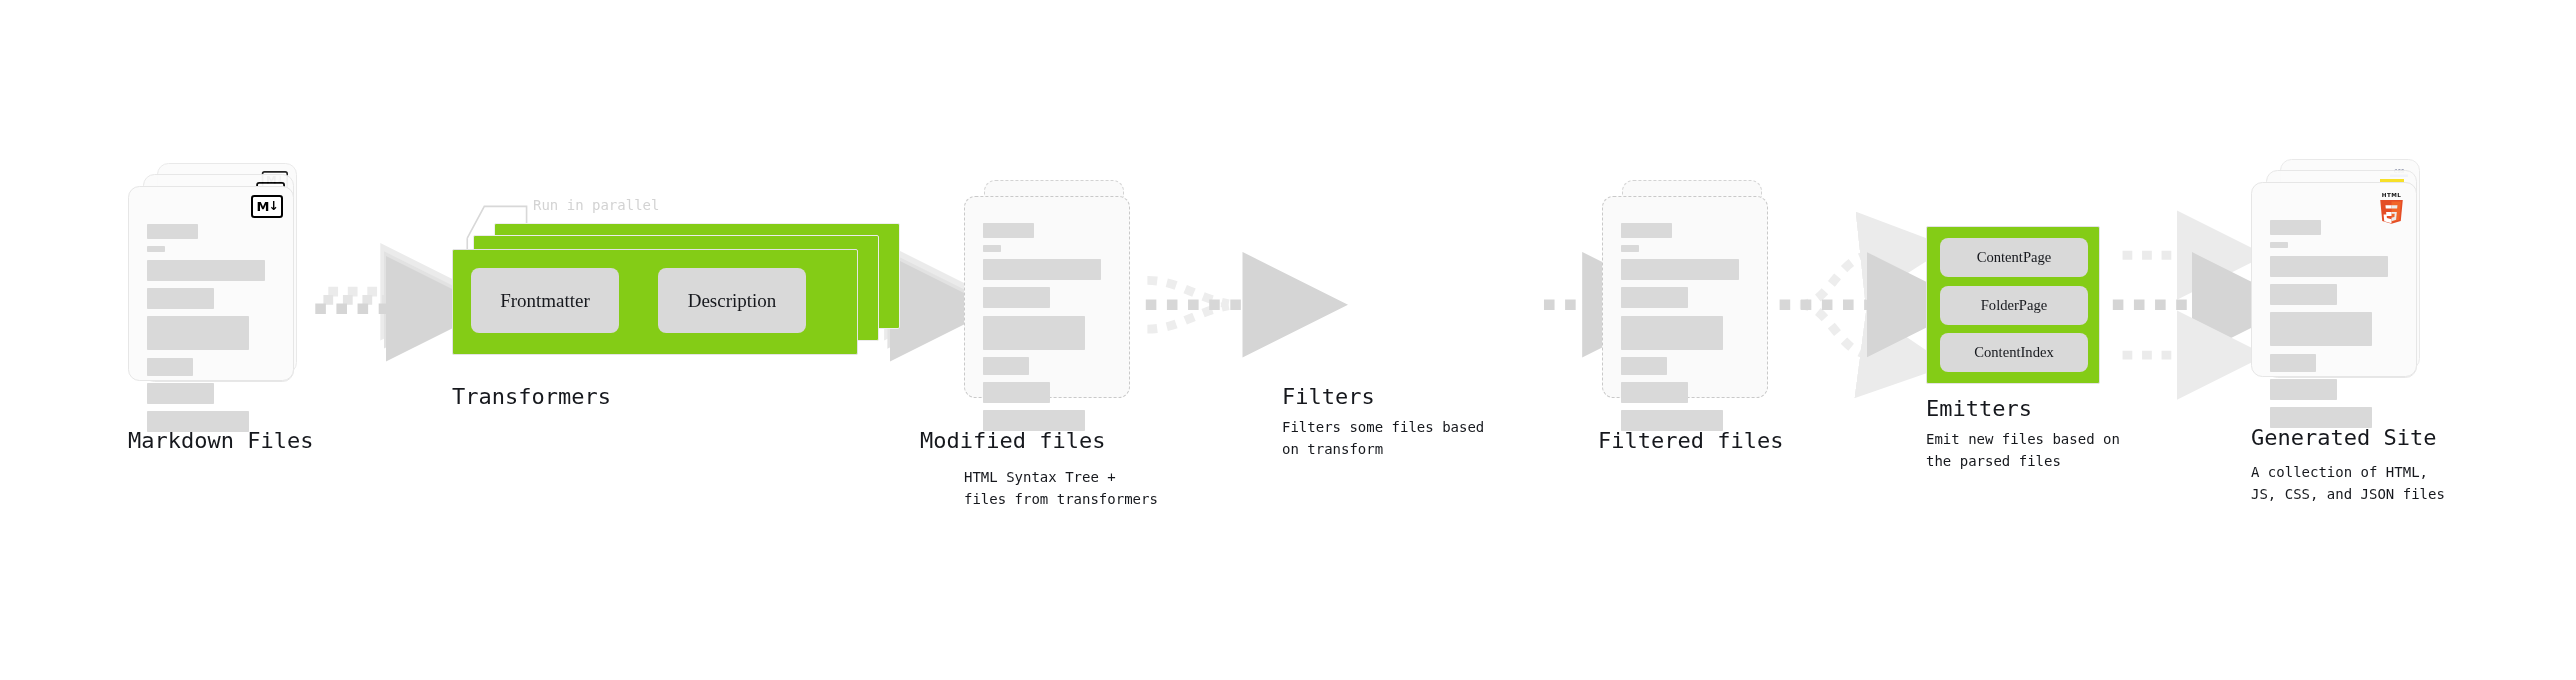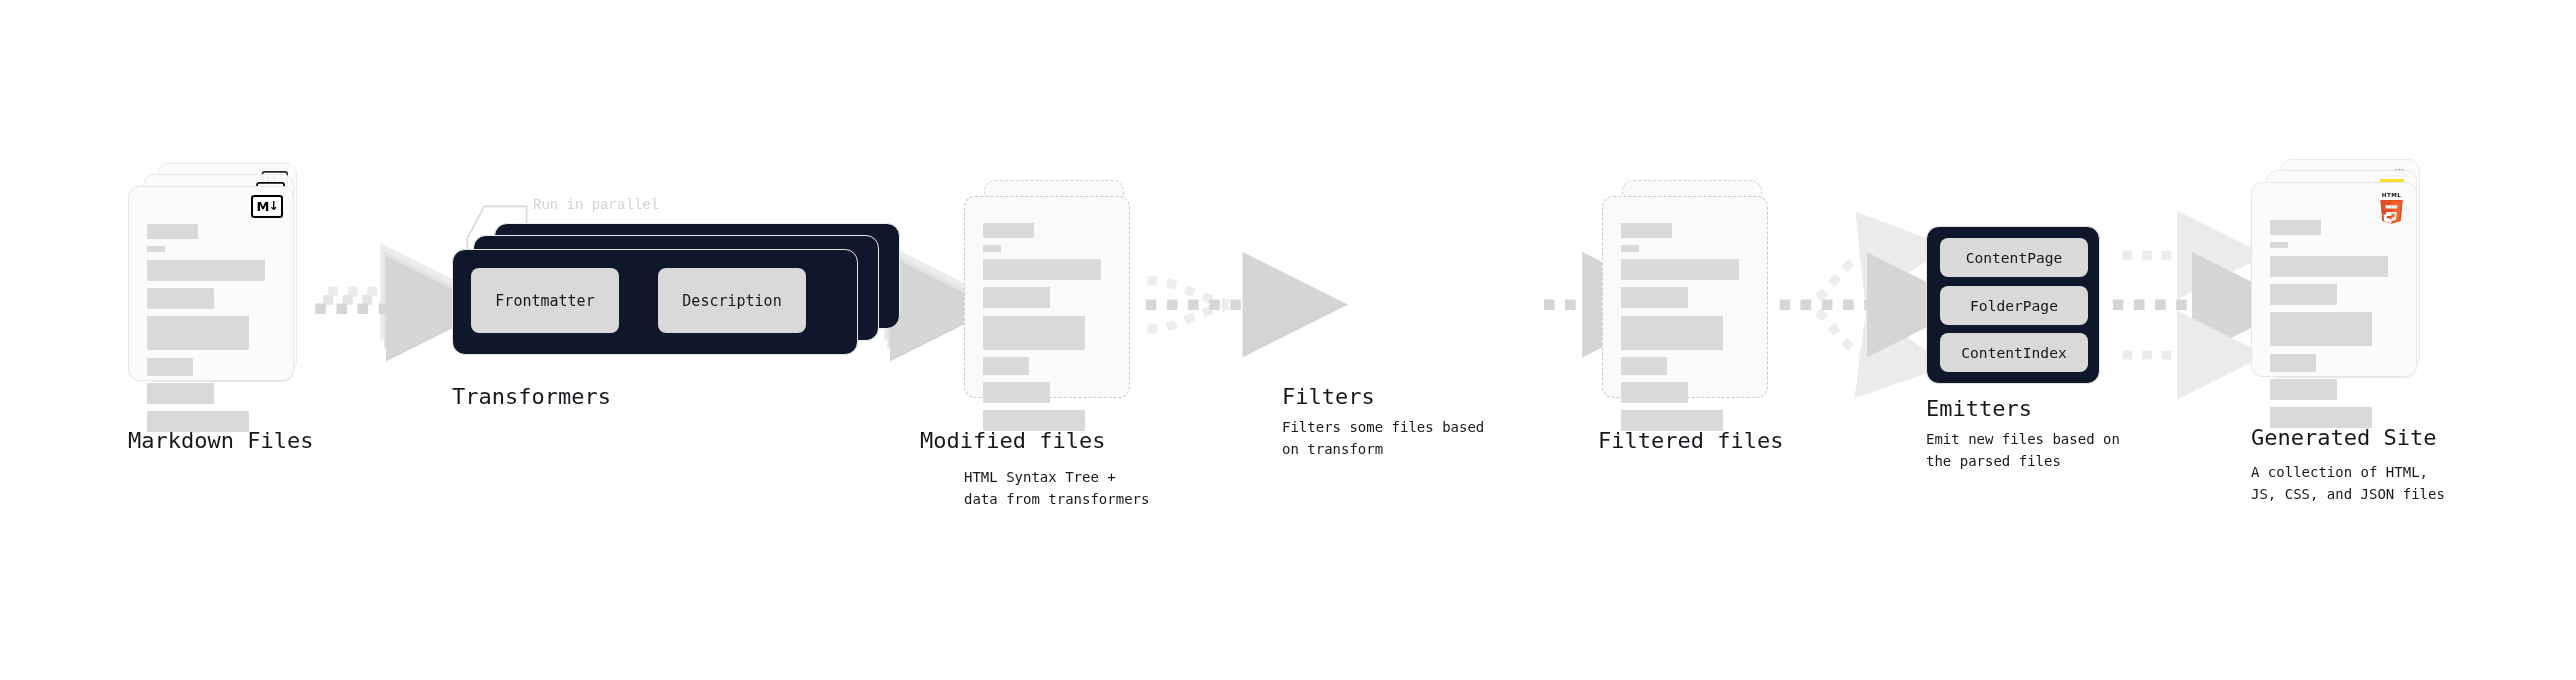--- a/index.html
+++ b/index.html
@@ -37,40 +37,40 @@
   .md-badge .m{font-size:13px;}
   .md-badge .a{font-size:12.2px;}
 
   .html5-badge{width:29px;height:32.5px;}
   .css-badge{width:18px;height:9.8px;}
   .js-badge{width:24.4px;height:14.6px;background:#f7df1e;}
 
   
   .pbox{
     position:absolute;box-sizing:border-box;
-    border:1.6px solid #e3e3e3;border-radius:13px;background:#0f172a;
+    border:1.6px solid #e3e3e3;border-radius:2px;background:#84cc16;font-family:Liberation Serif, serif;
   }
   .chip{
     position:absolute;box-sizing:border-box;
     background:#d9d9d9;border-radius:8.1px;
     display:flex;align-items:center;justify-content:center;
-    font-size:15px;color:#16181d;white-space:nowrap;
+    font-size:19px;color:#16181d;white-space:nowrap;
   }
 
   
   .title{
     position:absolute;font-size:22px;letter-spacing:0px;
     color:#16181d;white-space:nowrap;
   }
   .desc{
     position:absolute;font-size:14px;line-height:1.55;color:#16181d;
     white-space:pre;
   }
   .sublabel{
-    position:absolute;font-size:14px;color:#d3d3d3;white-space:nowrap;font-family:Liberation Mono, monospace;
+    position:absolute;font-size:14px;color:#d3d3d3;white-space:nowrap;
   }
   svg{position:absolute;overflow:visible;}
 </style>
 </head>
 <body>
 
 <div class="stage">
 
   <svg style="left:0;top:0;width:2576px;height:681px;" viewBox="0 0 3170 838" width="2576" height="681">
     <defs>
@@ -193,21 +193,21 @@
         <div class="ln" style="width:92%;height:21px;"></div>
         <div class="ln" style="width:52%;height:21px;"></div>
         <div class="ln" style="width:80%;height:34px;"></div>
         <div class="ln" style="width:36%;height:18px;"></div>
         <div class="ln" style="width:52%;height:21px;"></div>
         <div class="ln" style="width:80%;height:21px;"></div>
       </div>
     </div>
   </div>
   <div class="title" style="left:920px;top:428px;">Modified files</div>
-  <div class="desc" style="left:964px;top:467px;"><span>HTML Syntax Tree +</span><br><span>data from transformers</span></div>
+  <div class="desc" style="left:964px;top:467px;"><span>HTML Syntax Tree +</span><br><span>files from transformers</span></div>
 
   <div class="title" style="left:1282px;top:384px;">Filters</div>
   <div class="desc" style="left:1282px;top:417px;"><span>Filters some files based</span><br><span>on transform</span></div>
 
   <div class="stack" style="left:1602px;top:180px;">
     <div class="card dashed" style="left:19.5px;top:0px;width:140px;height:211px;opacity:.8;"></div>
     <div class="card dashed" style="left:0px;top:16.3px;width:166px;height:202px;">
       <div class="lines" style="top:26px;">
         <div class="ln" style="width:40%;height:14.6px;"></div>
         <div class="ln" style="width:14%;height:6.5px;"></div>

